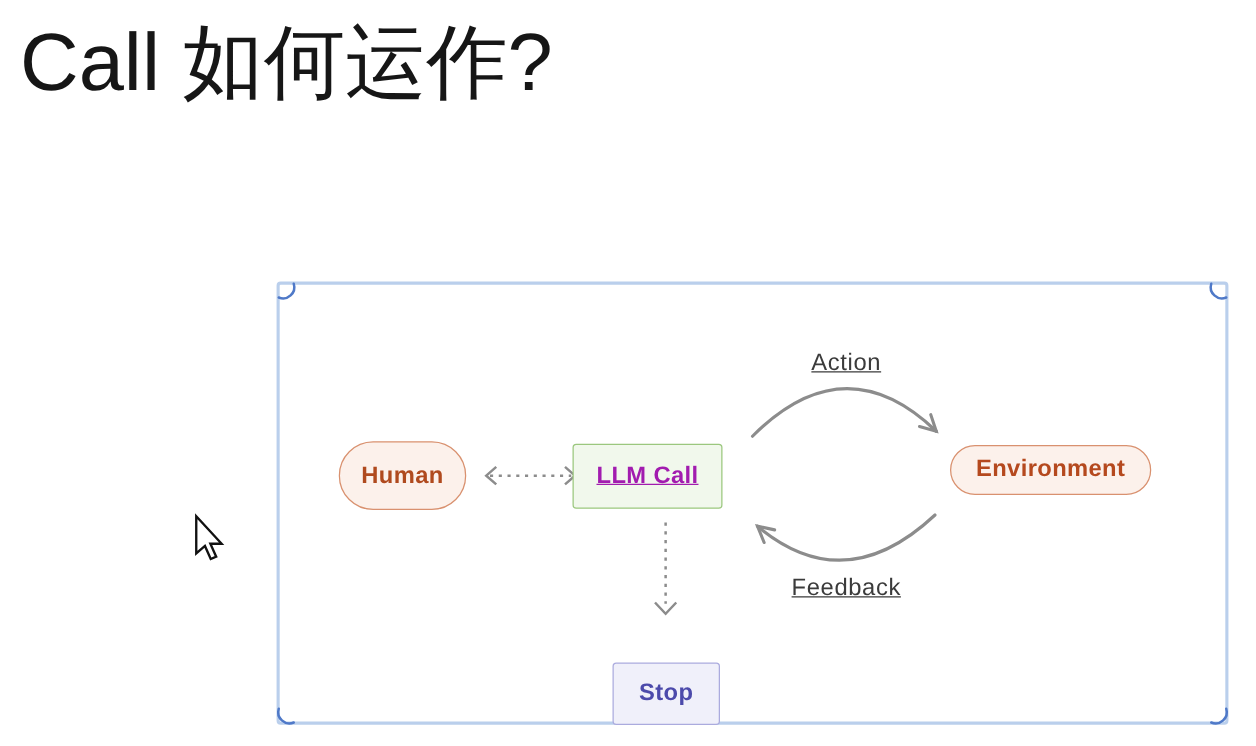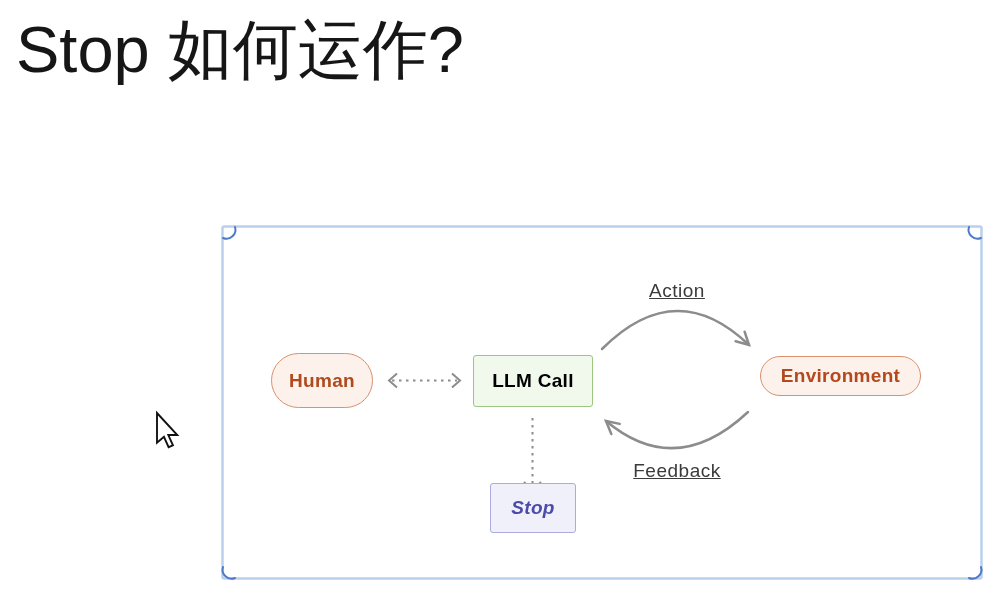--- a/index.html
+++ b/index.html
@@ -46,58 +46,58 @@
     box-sizing: border-box;
   }
   .node-human {
     left: 271px; top: 353px; width: 102px; height: 55px;
     background: #FCF1EB;
     border: 1.5px solid #D9916F;
     border-radius: 28px;
     color: #B04A1E;
   }
   .node-llm {
-    left: 473px; top: 355px; width: 120px; height: 52px;
+    left: 458px; top: 355px; width: 120px; height: 52px;
     background: #F1F8EC;
     border: 1.5px solid #9BC77E;
     border-radius: 3px;
-    color: #000000;
+    color: #a21caf;
+    text-decoration: underline;
   }
   .node-environment {
     left: 760px; top: 356px; width: 161px; height: 40px;
     background: #FCF1EB;
     border: 1.5px solid #D9916F;
     border-radius: 26px;
     color: #B5491E;
   }
   .node-stop {
-    left: 490px; top: 483px; width: 86px; height: 50px;
+    left: 490px; top: 530px; width: 86px; height: 50px;
     background: #F0F0FA;
     border: 1.5px solid #ABABDE;
     border-radius: 3px;
     color: #4C4AAB;
-    font-style: italic;
   }
   .edge-label {
     position: absolute;
     font-size: 19px;
     font-weight: 400;
     color: #3B3B3B;
     text-align: center;
     letter-spacing: 0.5px;
   }
   .edge-label-action { left: 627px; top: 280px; width: 100px; text-decoration: underline; }
   .edge-label-feedback { left: 622px; top: 460px; width: 110px; text-decoration: underline; }
 </style>
 </head>
 <body>
 
 <div class="stage">
 
-  <div class="page-title">Stop 如何运作?</div>
+  <div class="page-title">Call 如何运作?</div>
 
   <svg class="overlay-svg" viewBox="0 0 1005 597" xmlns="http://www.w3.org/2000/svg">
 
     
     <rect x="222.5" y="226.5" width="759" height="352" rx="2" fill="none" stroke="#BACFEC" stroke-width="2.5"></rect>
 
     
     <g stroke="#4F79C8" stroke-width="2" fill="none" stroke-linecap="round">
       <path d="M 235 227 A 9 9 0 0 1 223 238"></path>
       <path d="M 969 227 A 9 9 0 0 0 981 238"></path>

